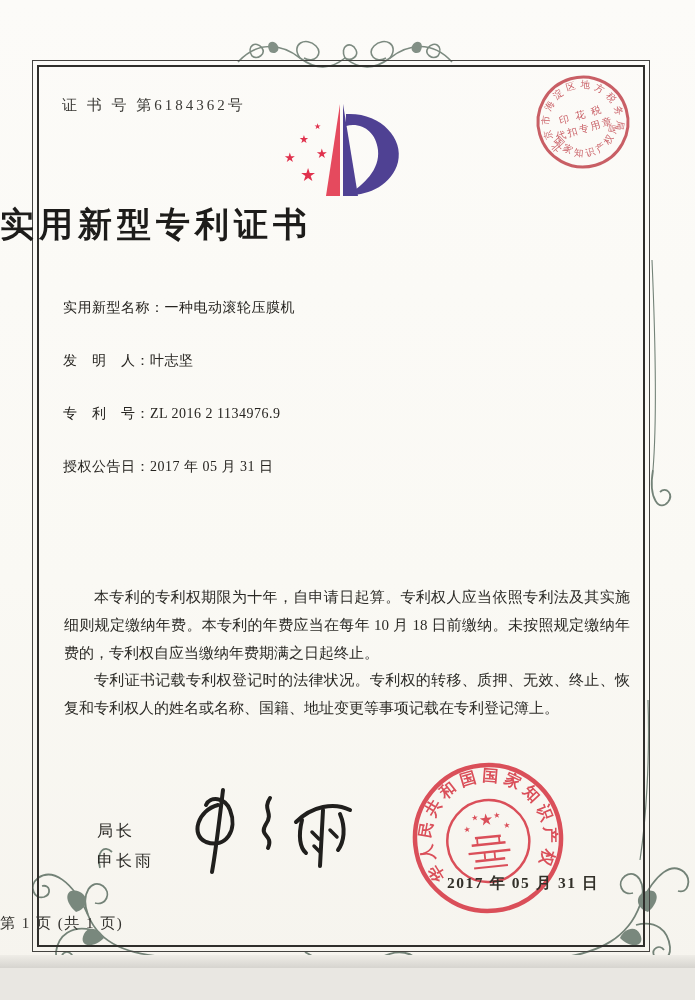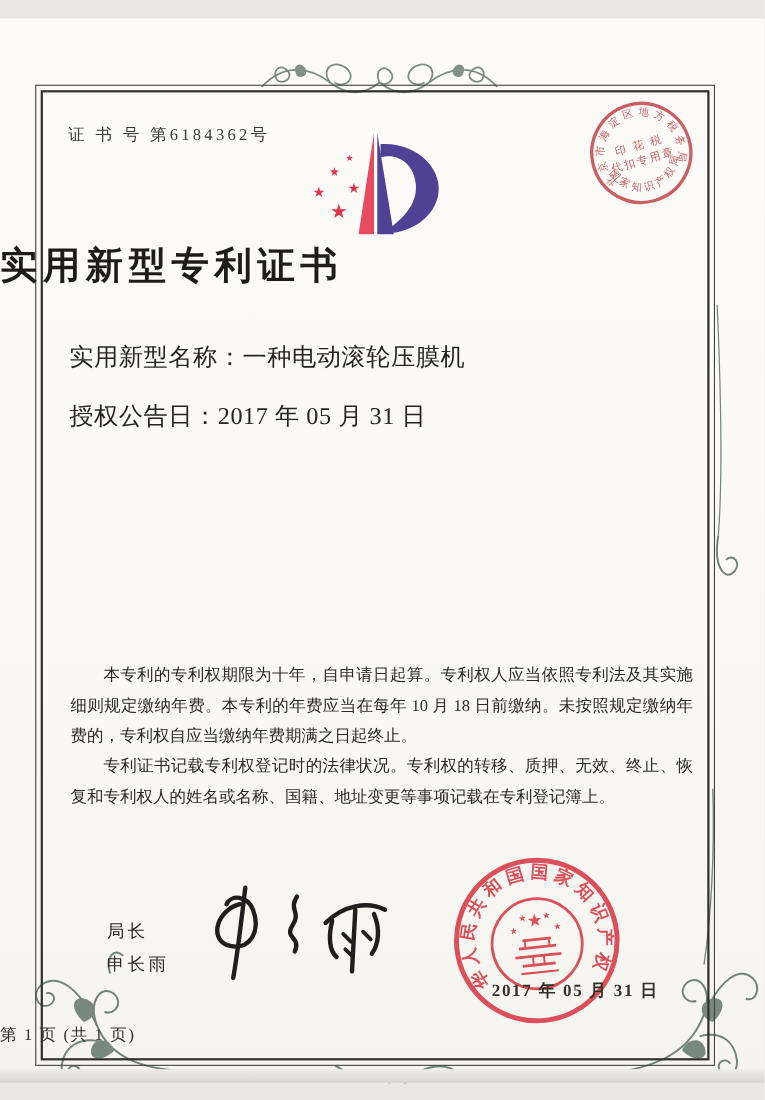--- a/index.html
+++ b/index.html
@@ -1,19 +1,19 @@
 <!DOCTYPE html>
 <html><head>
 <meta charset="utf-8">
 <style>
   * { margin:0; padding:0; box-sizing:border-box; }
   html,body { background:#e9e7e2; }
   body { font-family:"Liberation Serif","DejaVu Serif",serif; }
   .paper {
-    position:relative; width:695px; height:968px; margin:17px auto;
+    position:relative; width:695px; height:968px; margin:0 auto;
     background:#fbfaf6;
     background-image:linear-gradient(180deg, #fcfbf8 0%, #faf9f4 60%, #f6f4ee 100%);
     overflow:hidden; color:#262522;
   }
   .scan-edge-bottom{
     position:absolute; left:0; right:0; bottom:0; height:13px;
     background:linear-gradient(180deg,#efede7,#d6d4cf);
   }
   
   .frame-outer{
@@ -32,21 +32,21 @@
   .title{
     position:absolute; left:0; top:202px; width:100%;
     text-align:left; font-size:34px; font-weight:700;
     letter-spacing:5px; color:#1d1c1a;
   }
   .tax-stamp{ position:absolute; left:527px; top:66px; opacity:.88; }
   .fields{
     position:absolute; left:63px; top:297px; width:540px;
     display:flex; flex-direction:column; gap:31px;
   }
-  .field{ height:22px; line-height:22px; font-size:22px; letter-spacing:.5px; color:#262420; white-space:nowrap; }
+  .field{ height:22px; line-height:22px; font-size:14px; letter-spacing:.5px; color:#262420; white-space:nowrap; }
   .flabel{ color:#262420; }
   .fvalue{ color:#262420; }
   .body-text{
     position:absolute; left:64px; top:584px; width:566px;
     font-size:15px; line-height:1.85; text-align:justify; color:#2b2a26;
   }
   .body-text p{ text-indent:2em; }
   .signer{
     position:absolute; left:97px; top:816px; font-size:16px;
     letter-spacing:3px; color:#2a2925; line-height:30px;
@@ -142,20 +142,26 @@
         <textPath href="#stampBottom" startOffset="50%" text-anchor="middle">国家知识产权局</textPath>
       </text>
       <text class="stamp-center" x="56" y="52" text-anchor="middle">印 花 税</text>
       <text class="stamp-center" x="56" y="66" text-anchor="middle">代扣专用章</text>
     </g>
   </svg>
 
   <div class="fields">
     <div class="field">
       <span class="flabel">实用新型名称：</span><span class="fvalue">一种电动滚轮压膜机</span>
+    </div>
+    <div class="field">
+      <span class="flabel">发　明　人：</span><span class="fvalue">叶志坚</span>
+    </div>
+    <div class="field">
+      <span class="flabel">专　利　号：</span><span class="fvalue">ZL 2016 2 1134976.9</span>
     </div>
     <div class="field">
       <span class="flabel">授权公告日：</span><span class="fvalue">2017 年 05 月 31 日</span>
     </div>
   </div>
 
   <div class="body-text">
     <p>本专利的专利权期限为十年，自申请日起算。专利权人应当依照专利法及其实施细则规定缴纳年费。本专利的年费应当在每年 10 月 18 日前缴纳。未按照规定缴纳年费的，专利权自应当缴纳年费期满之日起终止。</p>
     <p>专利证书记载专利权登记时的法律状况。专利权的转移、质押、无效、终止、恢复和专利权人的姓名或名称、国籍、地址变更等事项记载在专利登记簿上。</p>
   </div>

